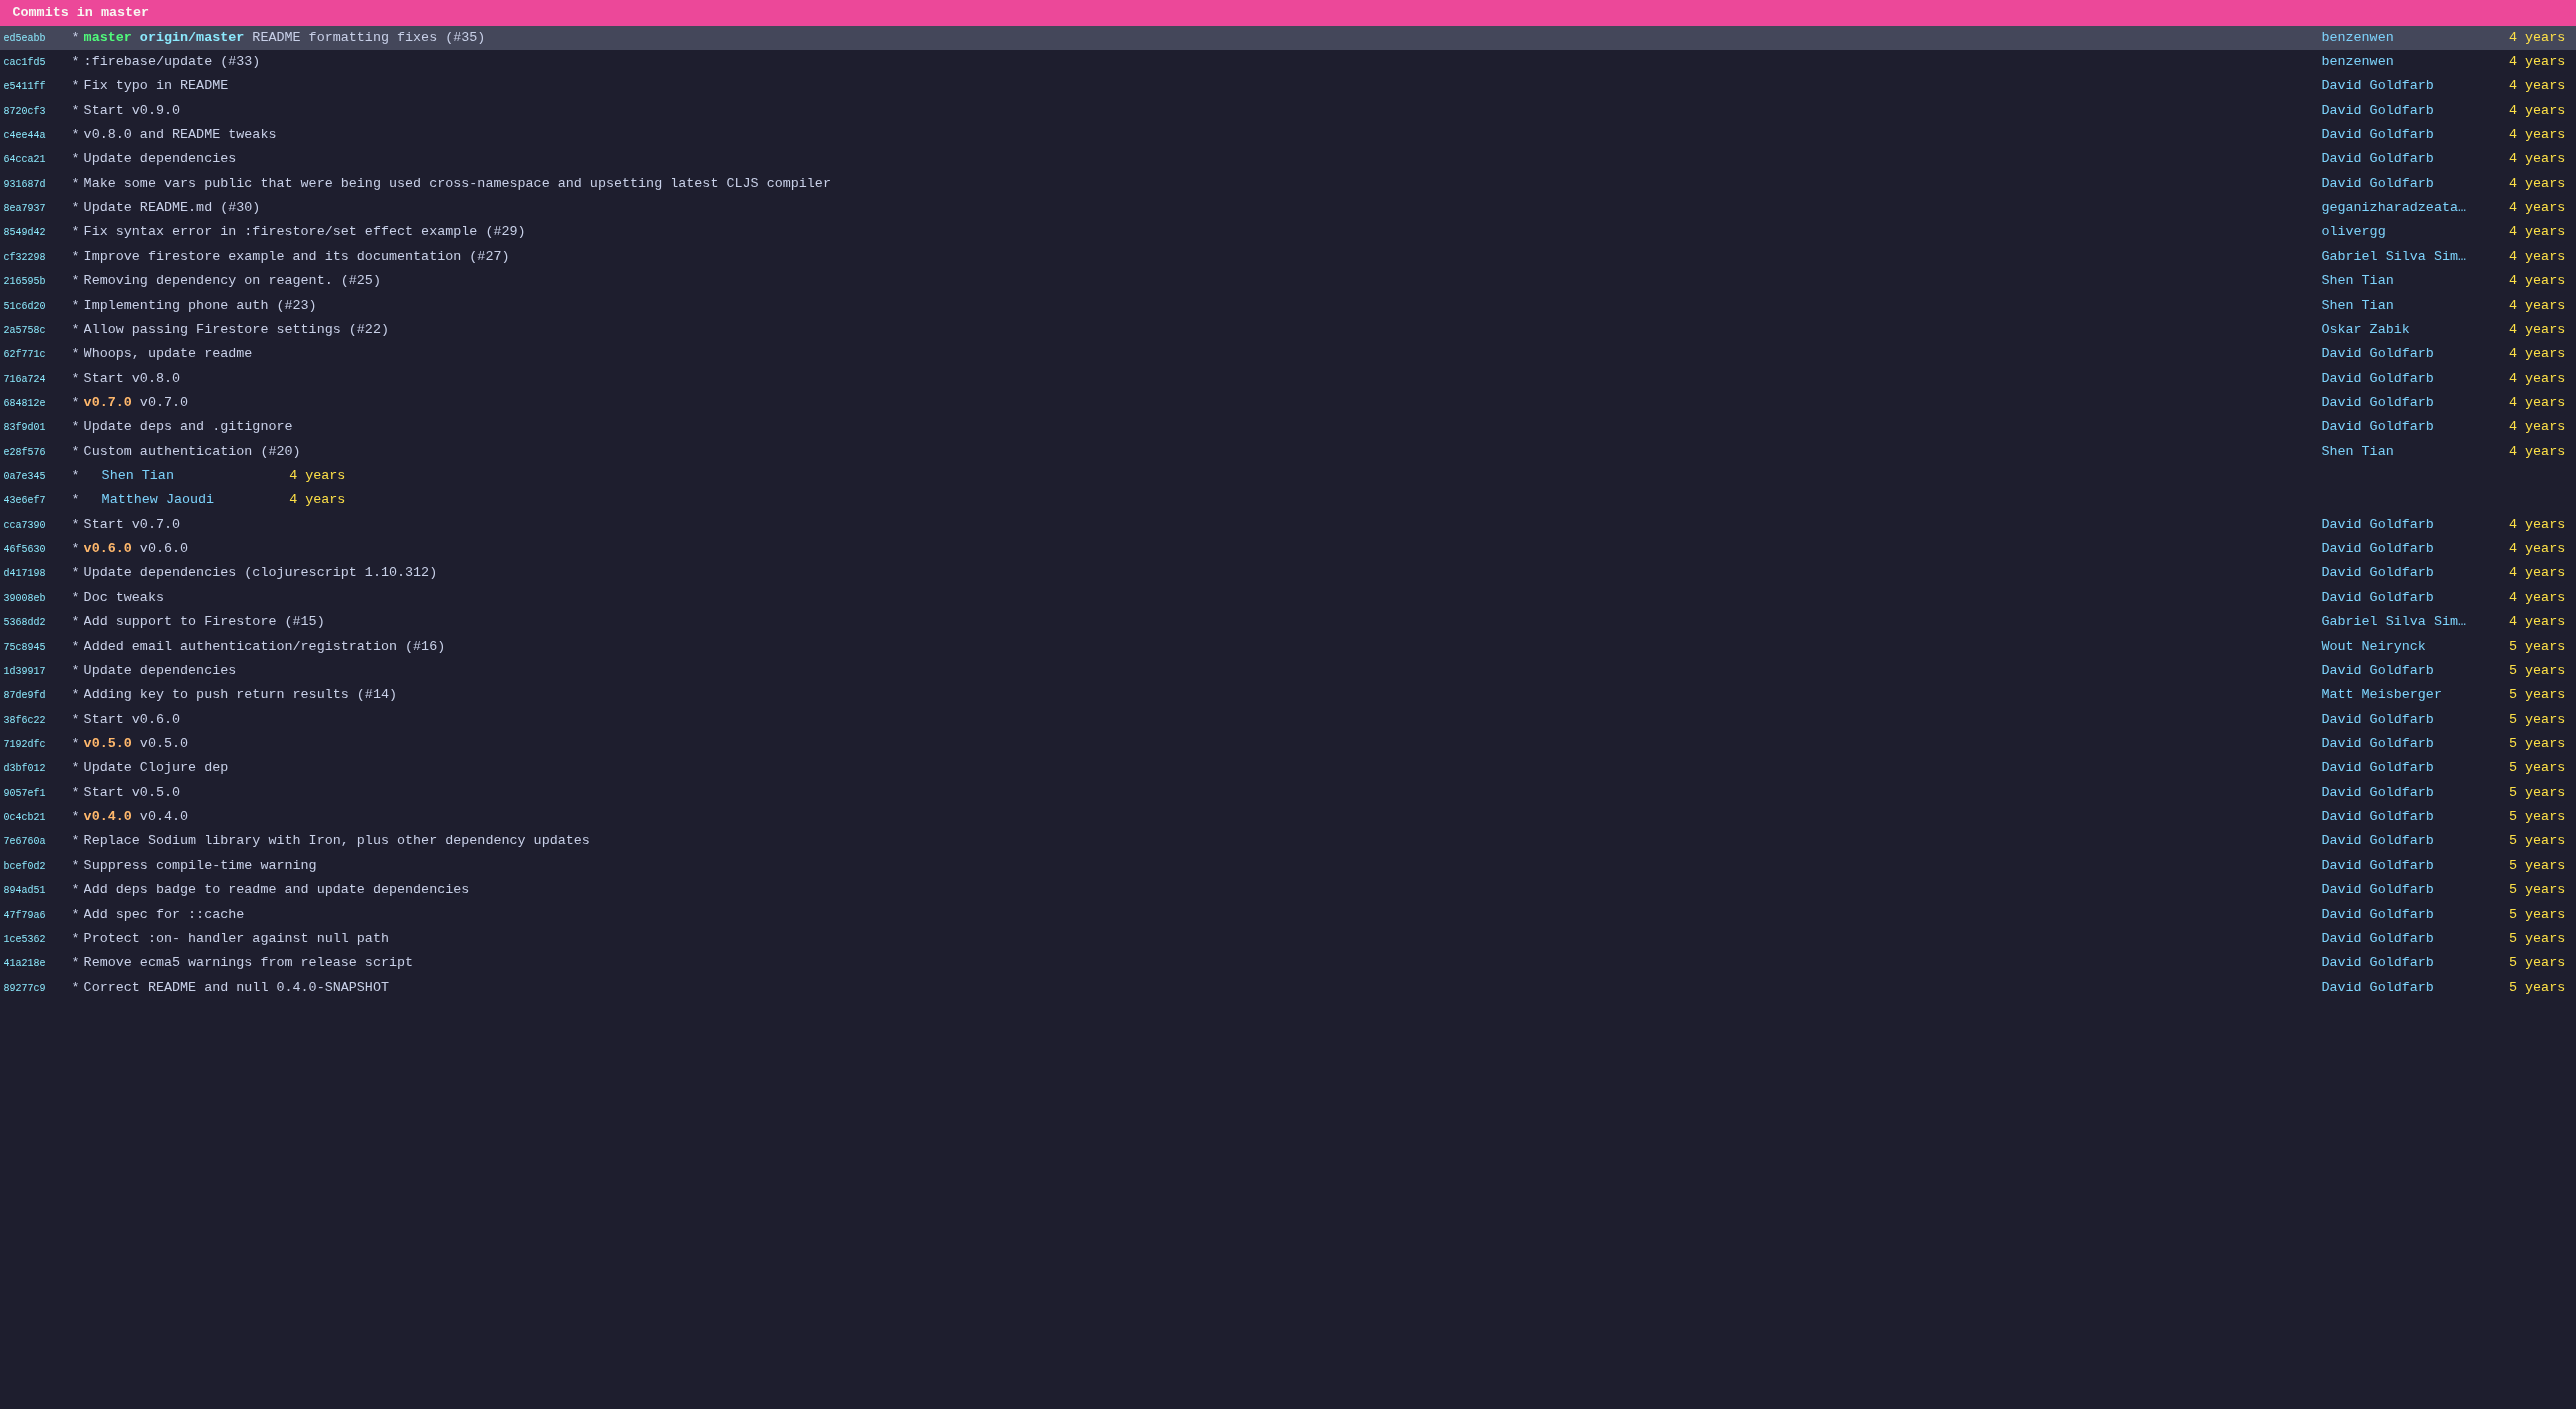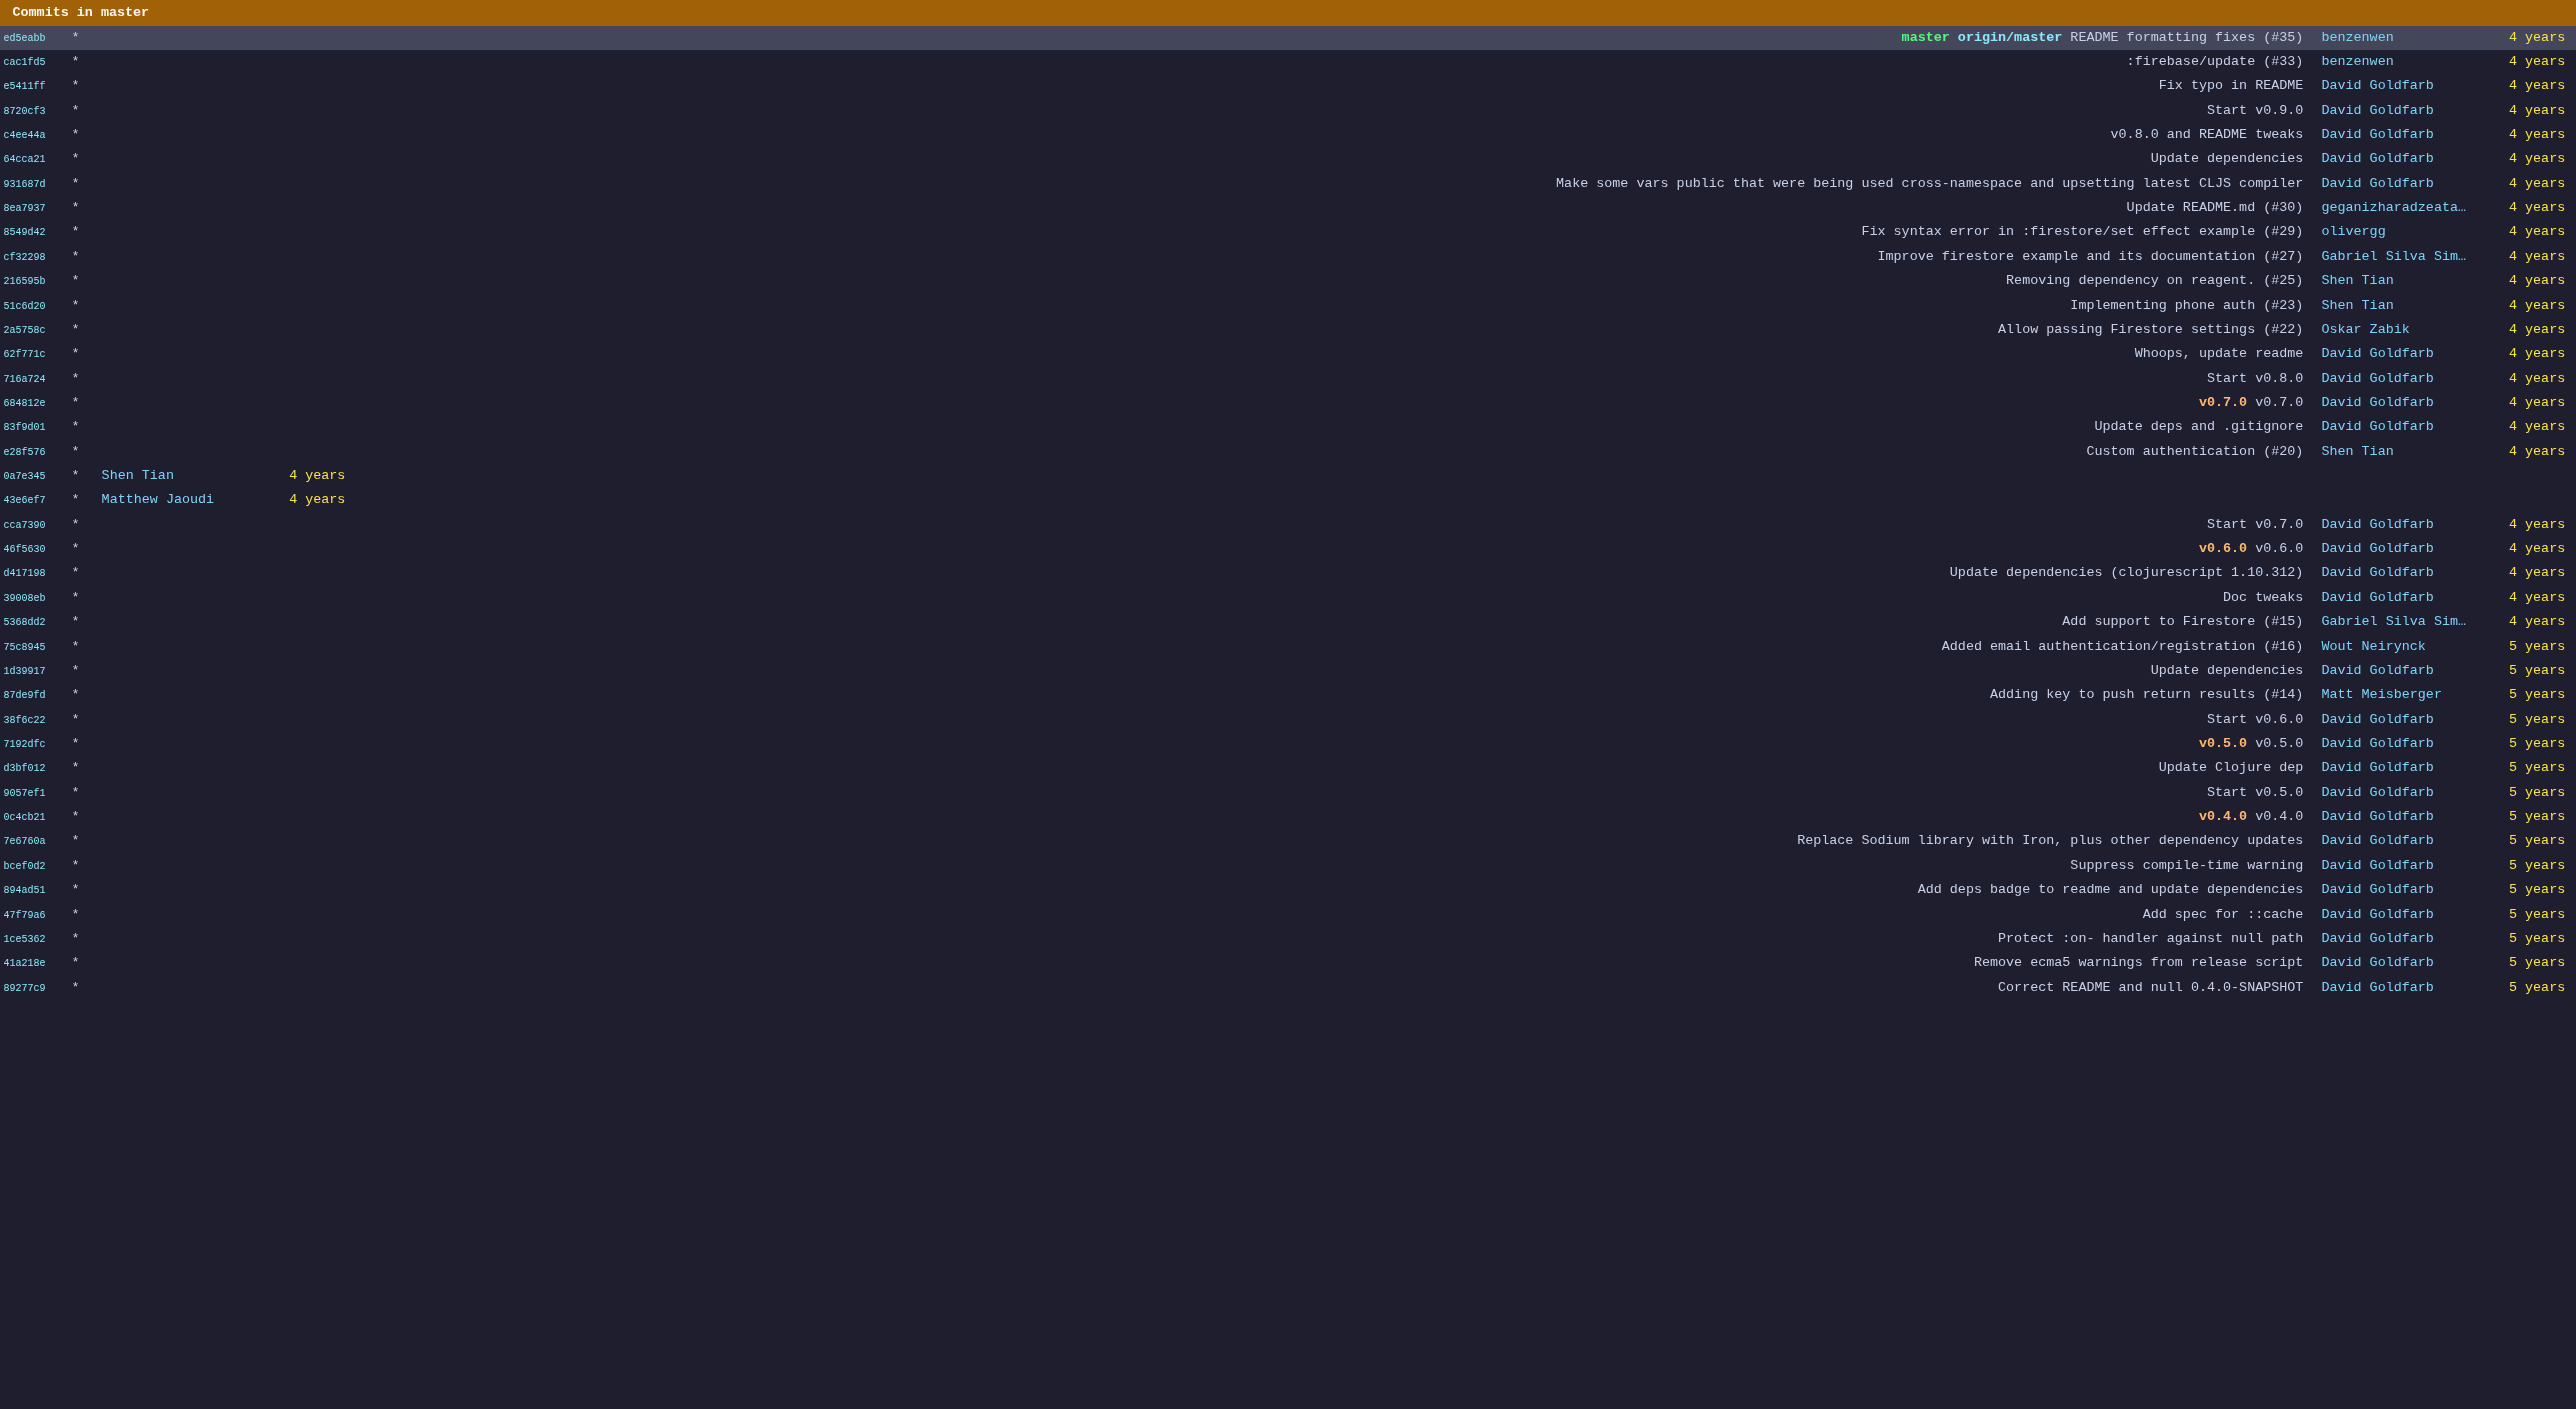--- a/index.html
+++ b/index.html
@@ -8,21 +8,21 @@
       box-sizing: border-box;
     }
     body {
       background-color: #1e1e2e;
       font-family: 'Courier New', Courier, monospace;
       font-size: 13.4px;
       color: #c8d0e8;
       overflow-x: hidden;
     }
     .title-bar {
-      background-color: #a16207;
+      background-color: #ec4899;
       color: #f8f8f2;
       padding: 5.4px 12.5px;
       font-size: 13.4px;
       font-weight: bold;
     }
     .commit-row {
       display: flex;
       align-items: baseline;
       padding: 1.8px 3.6px;
       line-height: 1.55;
@@ -40,21 +40,20 @@
       width: 16px;
       min-width: 16px;
       color: #c8d0e8;
       text-align: center;
     }
     .col-message {
       flex: 1;
       color: #c8d0e8;
       overflow: hidden;
       white-space: nowrap;
-      text-align: right;
     }
     .col-author {
       width: 188px;
       min-width: 188px;
       color: #7dd3fc;
       text-align: left;
       padding-left: 18px;
       overflow: hidden;
       white-space: nowrap;
     }

